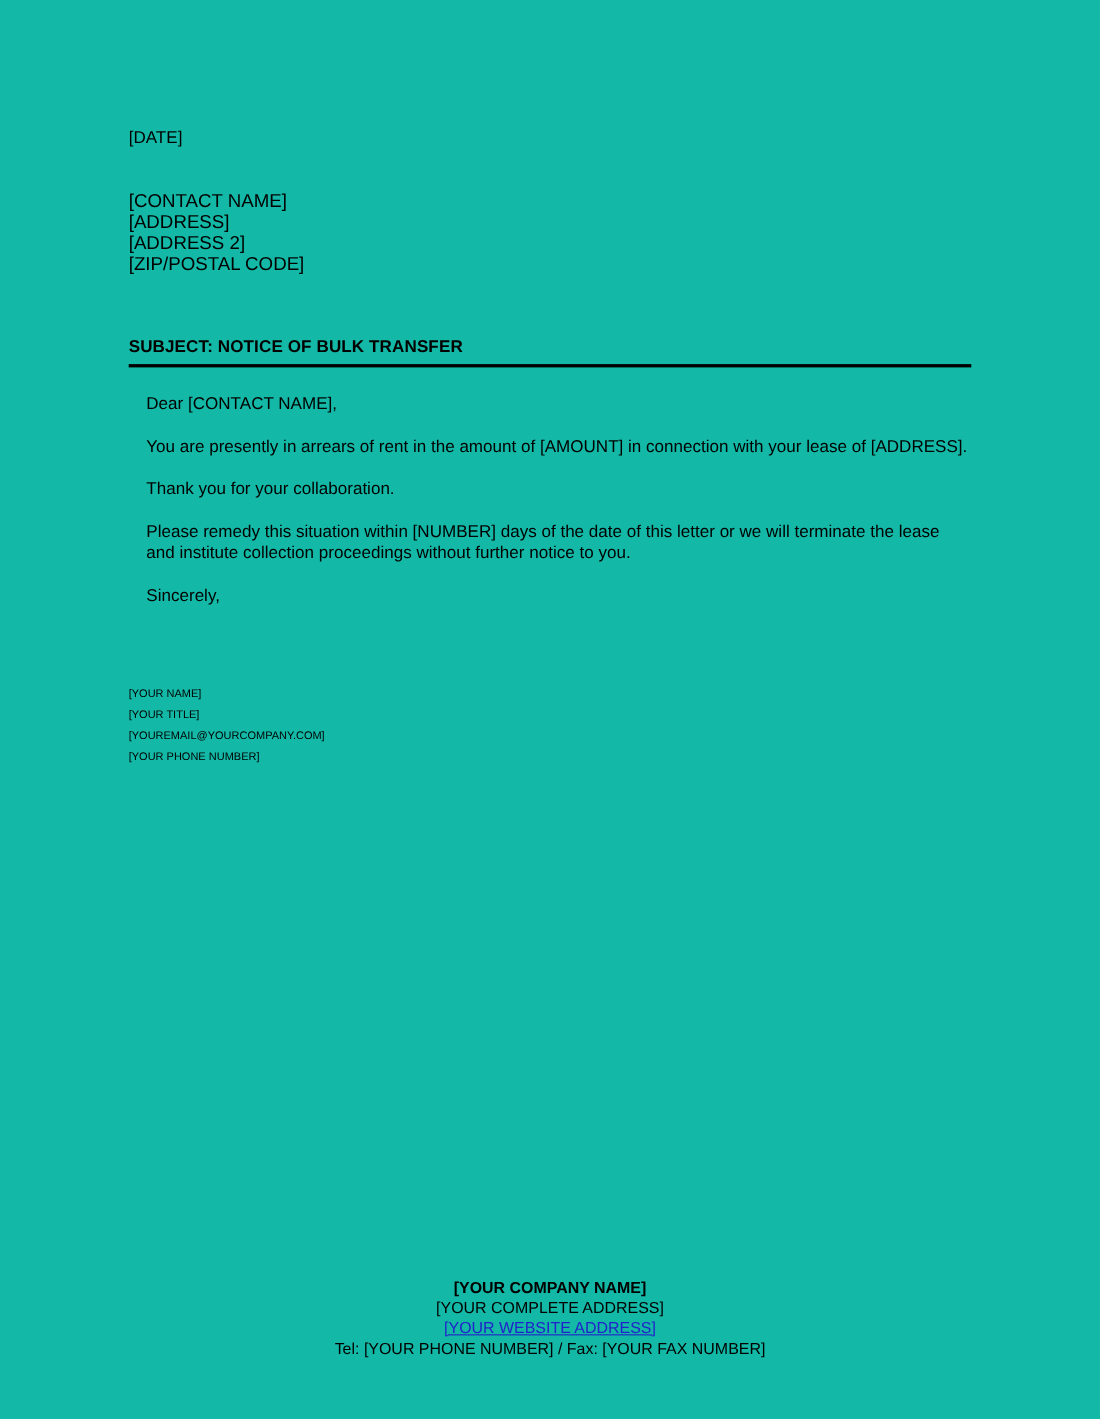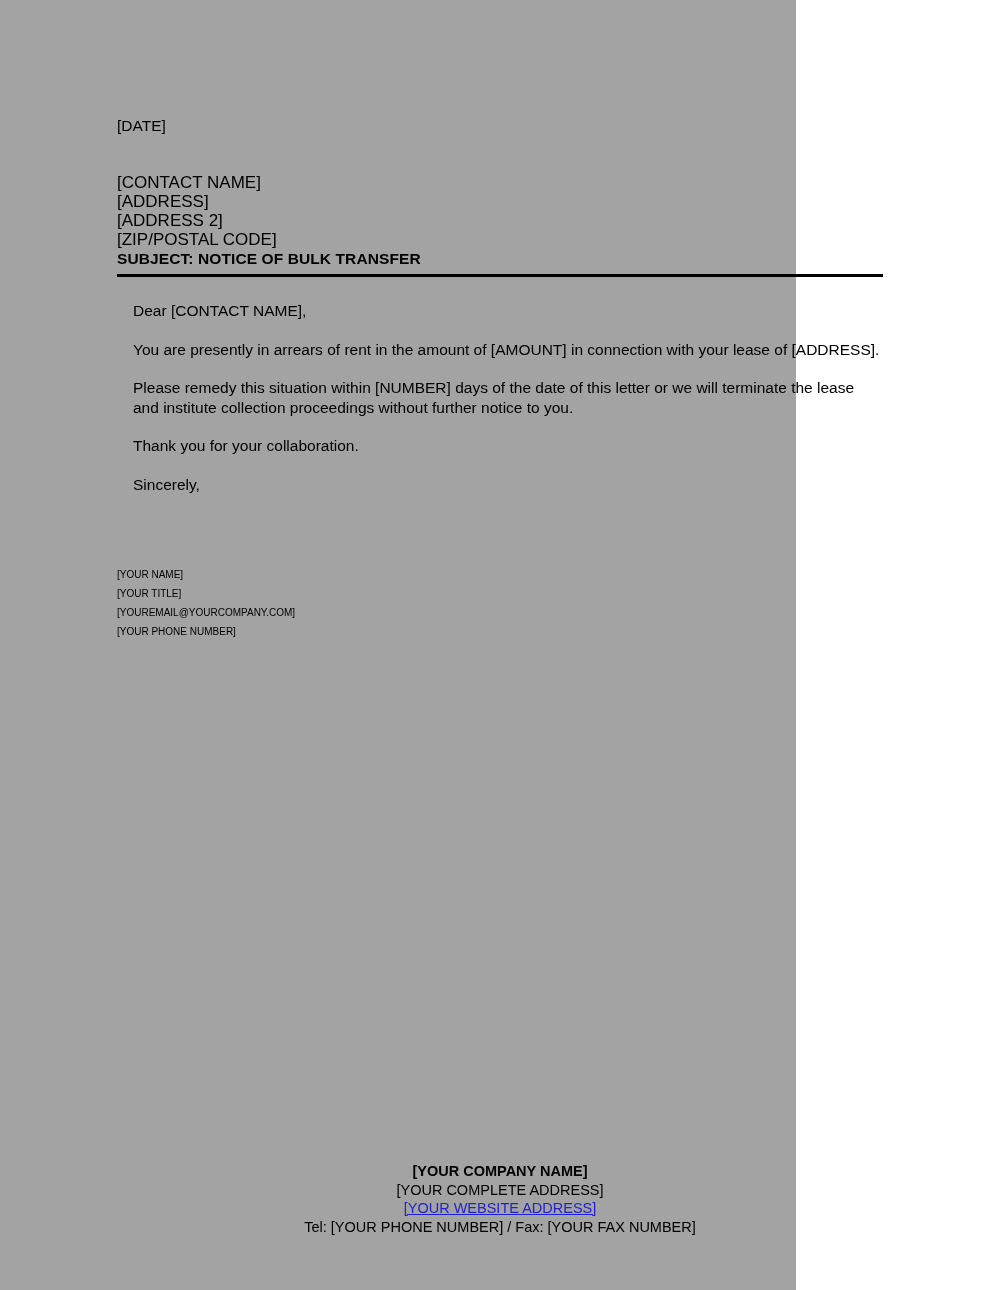--- a/index.html
+++ b/index.html
@@ -12,23 +12,23 @@
     height: 1290px;
     font-family: "Liberation Sans", sans-serif;
     color: #000000;
     position: relative;
     overflow: hidden;
   }
   .page {
     position: absolute;
     left: 0;
     top: 0;
-    width: 796px;
+    width: 1000px;
     height: 1290px;
-    background: #a3a3a3;
+    background: #14b8a6;
   }
   .content {
     position: absolute;
     left: 117px;
     top: 0;
     width: 766px;
   }
   .date-block {
     margin-top: 116px;
     font-size: 15.5px;
@@ -36,20 +36,21 @@
   }
   .address-block {
     margin-top: 38px;
     font-size: 17px;
     line-height: 19px;
   }
   .address-block div {
     white-space: nowrap;
   }
   .subject-wrap {
+    margin-top: 57px;
   }
   .subject {
     font-size: 15.5px;
     font-weight: bold;
     line-height: 19px;
     letter-spacing: 0.1px;
   }
   .rule {
     margin-top: 6px;
     border-top: 3px solid #000000;
@@ -111,22 +112,22 @@
     </div>
 
     <div class="subject-wrap">
       <div class="subject">SUBJECT: NOTICE OF BULK TRANSFER</div>
       <div class="rule"></div>
     </div>
 
     <div class="body-block">
       <p>Dear [CONTACT NAME],</p>
       <p>You are presently in arrears of rent in the amount of [AMOUNT] in connection with your lease of [ADDRESS].</p>
+      <p>Thank you for your collaboration.</p>
       <p>Please remedy this situation within [NUMBER] days of the date of this letter or we will terminate the lease and institute collection proceedings without further notice to you.</p>
-      <p>Thank you for your collaboration.</p>
       <p class="last">Sincerely,</p>
     </div>
 
     <div class="signature-block">
       <div>[YOUR NAME]</div>
       <div>[YOUR TITLE]</div>
       <div>[YOUREMAIL@YOURCOMPANY.COM]</div>
       <div>[YOUR PHONE NUMBER]</div>
     </div>
 

